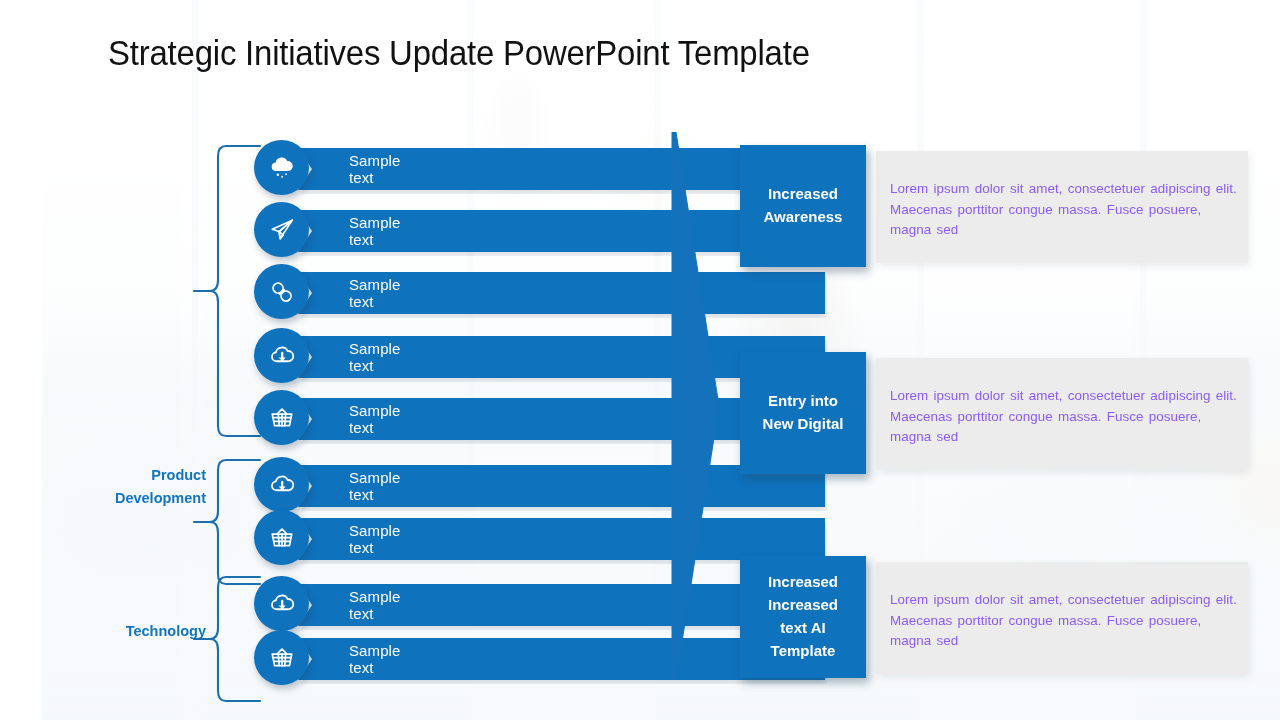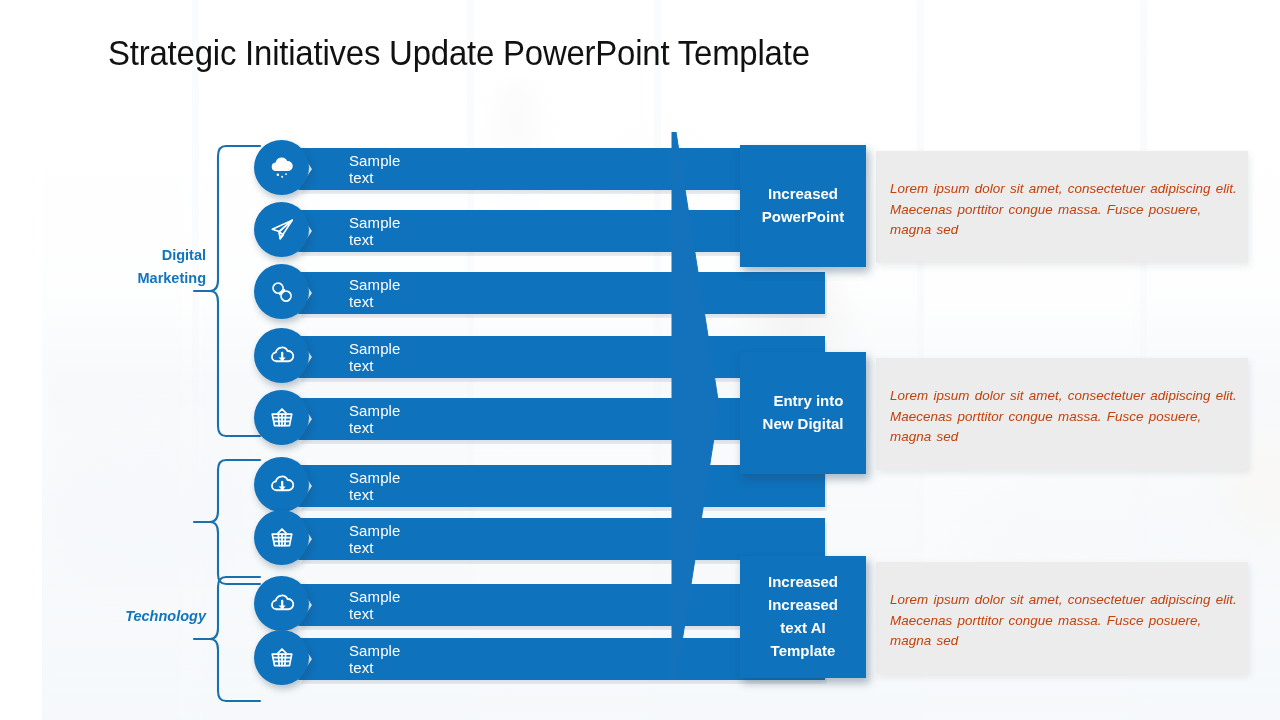--- a/index.html
+++ b/index.html
@@ -65,21 +65,21 @@
   }
 
   
   .cat{
     position:absolute;
     color:#1275bd;font-weight:bold;font-size:14.5px;line-height:1.62;
     text-align:right;width:150px;
   }
   .cat-1{left:14px;top:244px;}
   .cat-2{left:14px;top:464px;}
-  .cat-3{left:14px;top:605px;font-style:italic;}
+  .cat-3{left:14px;top:620px;}
 
   
   .bracket{position:absolute;}
   .bracket svg{display:block;overflow:visible;}
 
   
   .row{position:absolute;left:212px;height:58px;}
   .bar{
     position:absolute;left:44px;top:8px;
     width:527px;height:42px;
@@ -122,24 +122,23 @@
     color:#fff;font-weight:bold;font-size:15px;line-height:1.52;
     box-shadow:4px 5px 8px rgba(40,70,95,.26);
   }
   .card-body{
     position:absolute;
     background:#ececec;
     box-shadow:2px 3px 7px rgba(60,75,90,.10);
   }
   .card-body p{
     margin:0;
-    color:#c2410c;font-size:13.4px;line-height:1.53;
+    color:#8b5cf6;font-size:13.4px;line-height:1.53;
     letter-spacing:.05px;
     word-spacing:1.5px;
-    font-style:italic;
   }
   .shadowstrip{
     position:absolute;background:rgba(40,70,95,.13);filter:blur(4px);
   }
 </style>
 </head>
 <body>
 
 <div id="slide">
 
@@ -159,23 +158,23 @@
     <div class="bg-person" style="left:440px;top:80px;width:70px;height:130px;opacity:.5;"></div>
     <div class="bg-blob" style="left:0px;top:430px;width:220px;height:150px;background:rgba(229,236,241,.75);"></div>
     <div class="bg-blob" style="left:930px;top:470px;width:300px;height:120px;background:rgba(233,239,243,.7);"></div>
     <div class="bg-warm" style="left:1140px;top:420px;width:190px;height:130px;"></div>
     <div class="bg-warm" style="left:560px;top:120px;width:120px;height:110px;opacity:.5;"></div>
     <div class="bg-veil"></div>
   </div>
 
   <div class="title">Strategic Initiatives Update PowerPoint Template</div>
 
-  <div class="cat cat-1">
-    <div>Digital</div>
-    <div>Marketing</div>
+  <div class="cat cat-2">
+    <div>Product</div>
+    <div>Development</div>
   </div>
   <div class="cat cat-3">
     <div>Technology</div>
   </div>
 
   <div class="bracket" style="left:164px;top:144px;">
     <svg width="56" height="294" viewBox="0 0 56 294" fill="none">
       <path d="M54 2 H20 Q12 2 12 12 V136 Q12 147 4 147 Q12 147 12 158 V282 Q12 292 20 292 H54" stroke="#1a6fae" stroke-width="2.1" fill="none" stroke-linecap="round" stroke-linejoin="round"></path>
       <path d="M4 147 H-12" stroke="#1a6fae" stroke-width="2.1" stroke-linecap="round"></path>
     </svg>
@@ -352,31 +351,31 @@
   </div>
 
   <div class="card" style="left:694px;top:145px;">
     <div class="shadowstrip" style="left:4px;top:5px;width:128px;height:122px;"></div>
     <div class="card-body" style="left:140px;top:6px;width:372px;height:112px;">
       <p style="position:absolute;left:14px;top:28px;width:348px;">Lorem ipsum dolor sit amet, consectetuer adipiscing elit. Maecenas porttitor congue massa. Fusce posuere, magna sed</p>
     </div>
     <div class="card-head" style="left:4px;top:0px;width:126px;height:122px;">
       <div>
         <div>Increased</div>
-        <div>PowerPoint</div>
+        <div>Awareness</div>
       </div>
     </div>
   </div>
 
   <div class="card" style="left:694px;top:352px;">
     <div class="shadowstrip" style="left:4px;top:5px;width:128px;height:122px;"></div>
     <div class="card-body" style="left:140px;top:6px;width:372px;height:112px;">
       <p style="position:absolute;left:14px;top:28px;width:348px;">Lorem ipsum dolor sit amet, consectetuer adipiscing elit. Maecenas porttitor congue massa. Fusce posuere, magna sed</p>
     </div>
-    <div class="card-head" style="left:4px;top:0px;width:126px;height:122px;text-align:right;">
+    <div class="card-head" style="left:4px;top:0px;width:126px;height:122px;">
       <div>
         <div>Entry into</div>
         <div>New Digital</div>
       </div>
     </div>
   </div>
 
   <div class="card" style="left:694px;top:556px;">
     <div class="shadowstrip" style="left:4px;top:5px;width:128px;height:122px;"></div>
     <div class="card-body" style="left:140px;top:6px;width:372px;height:112px;">

